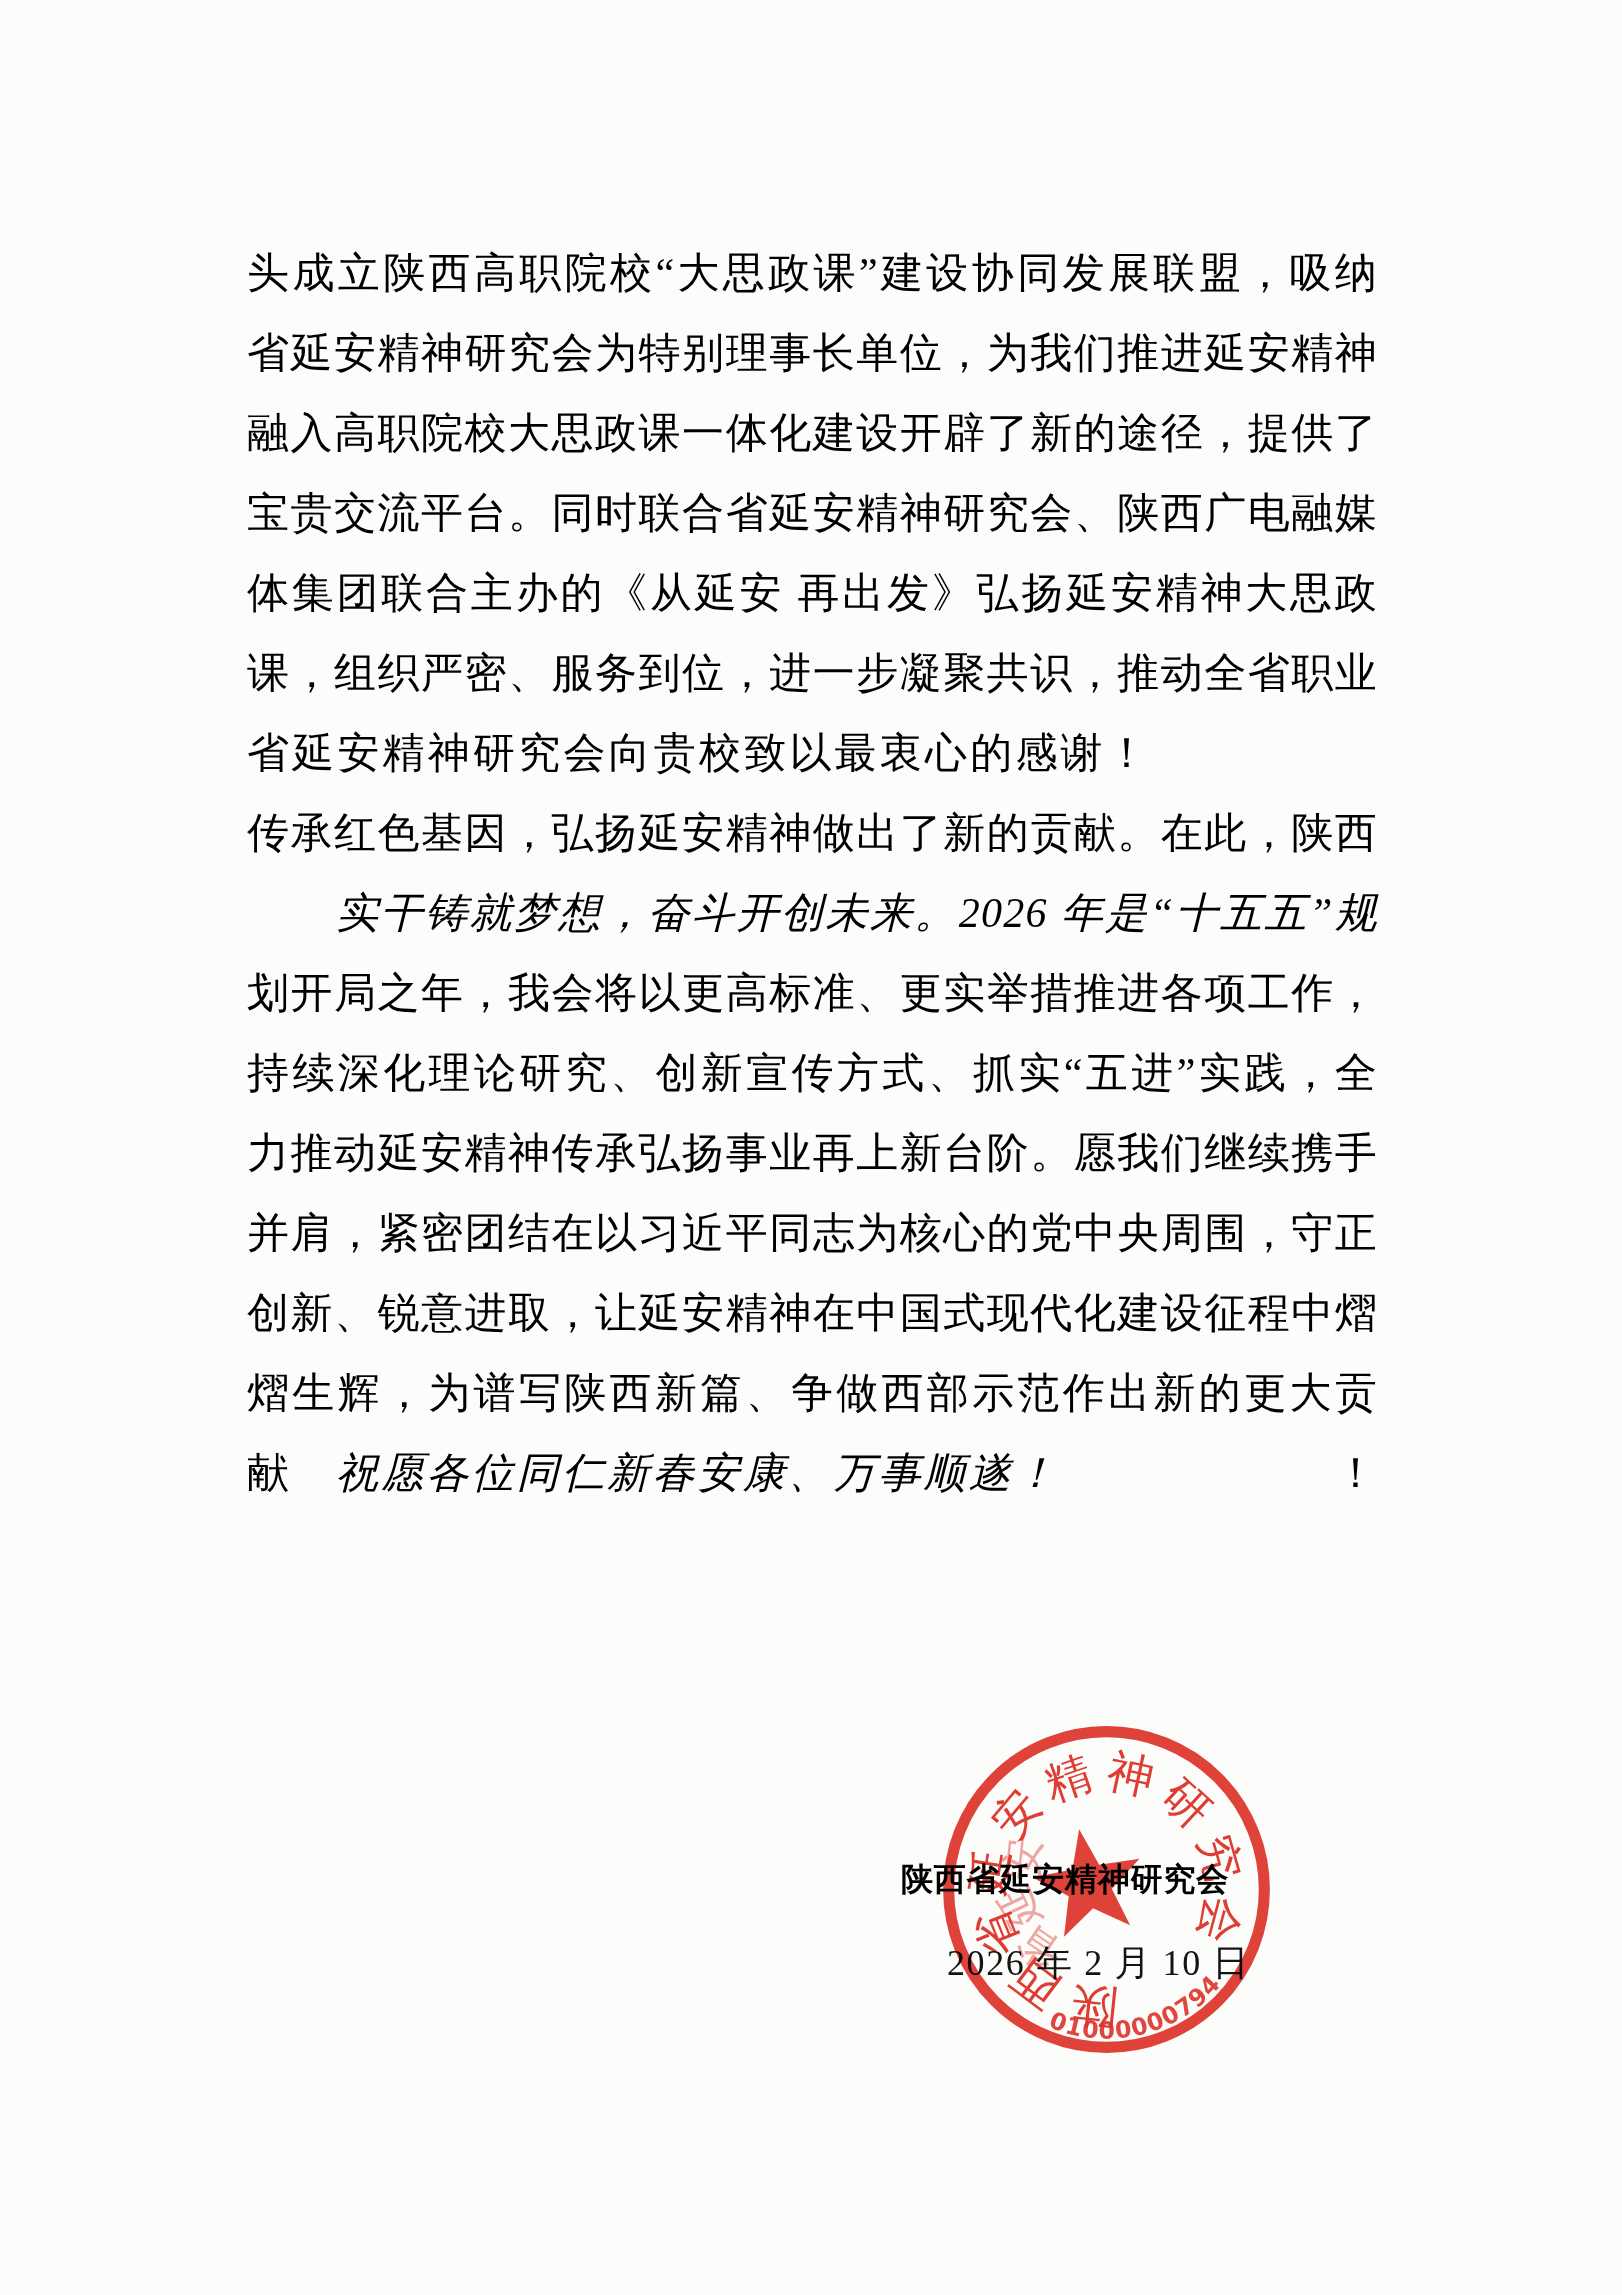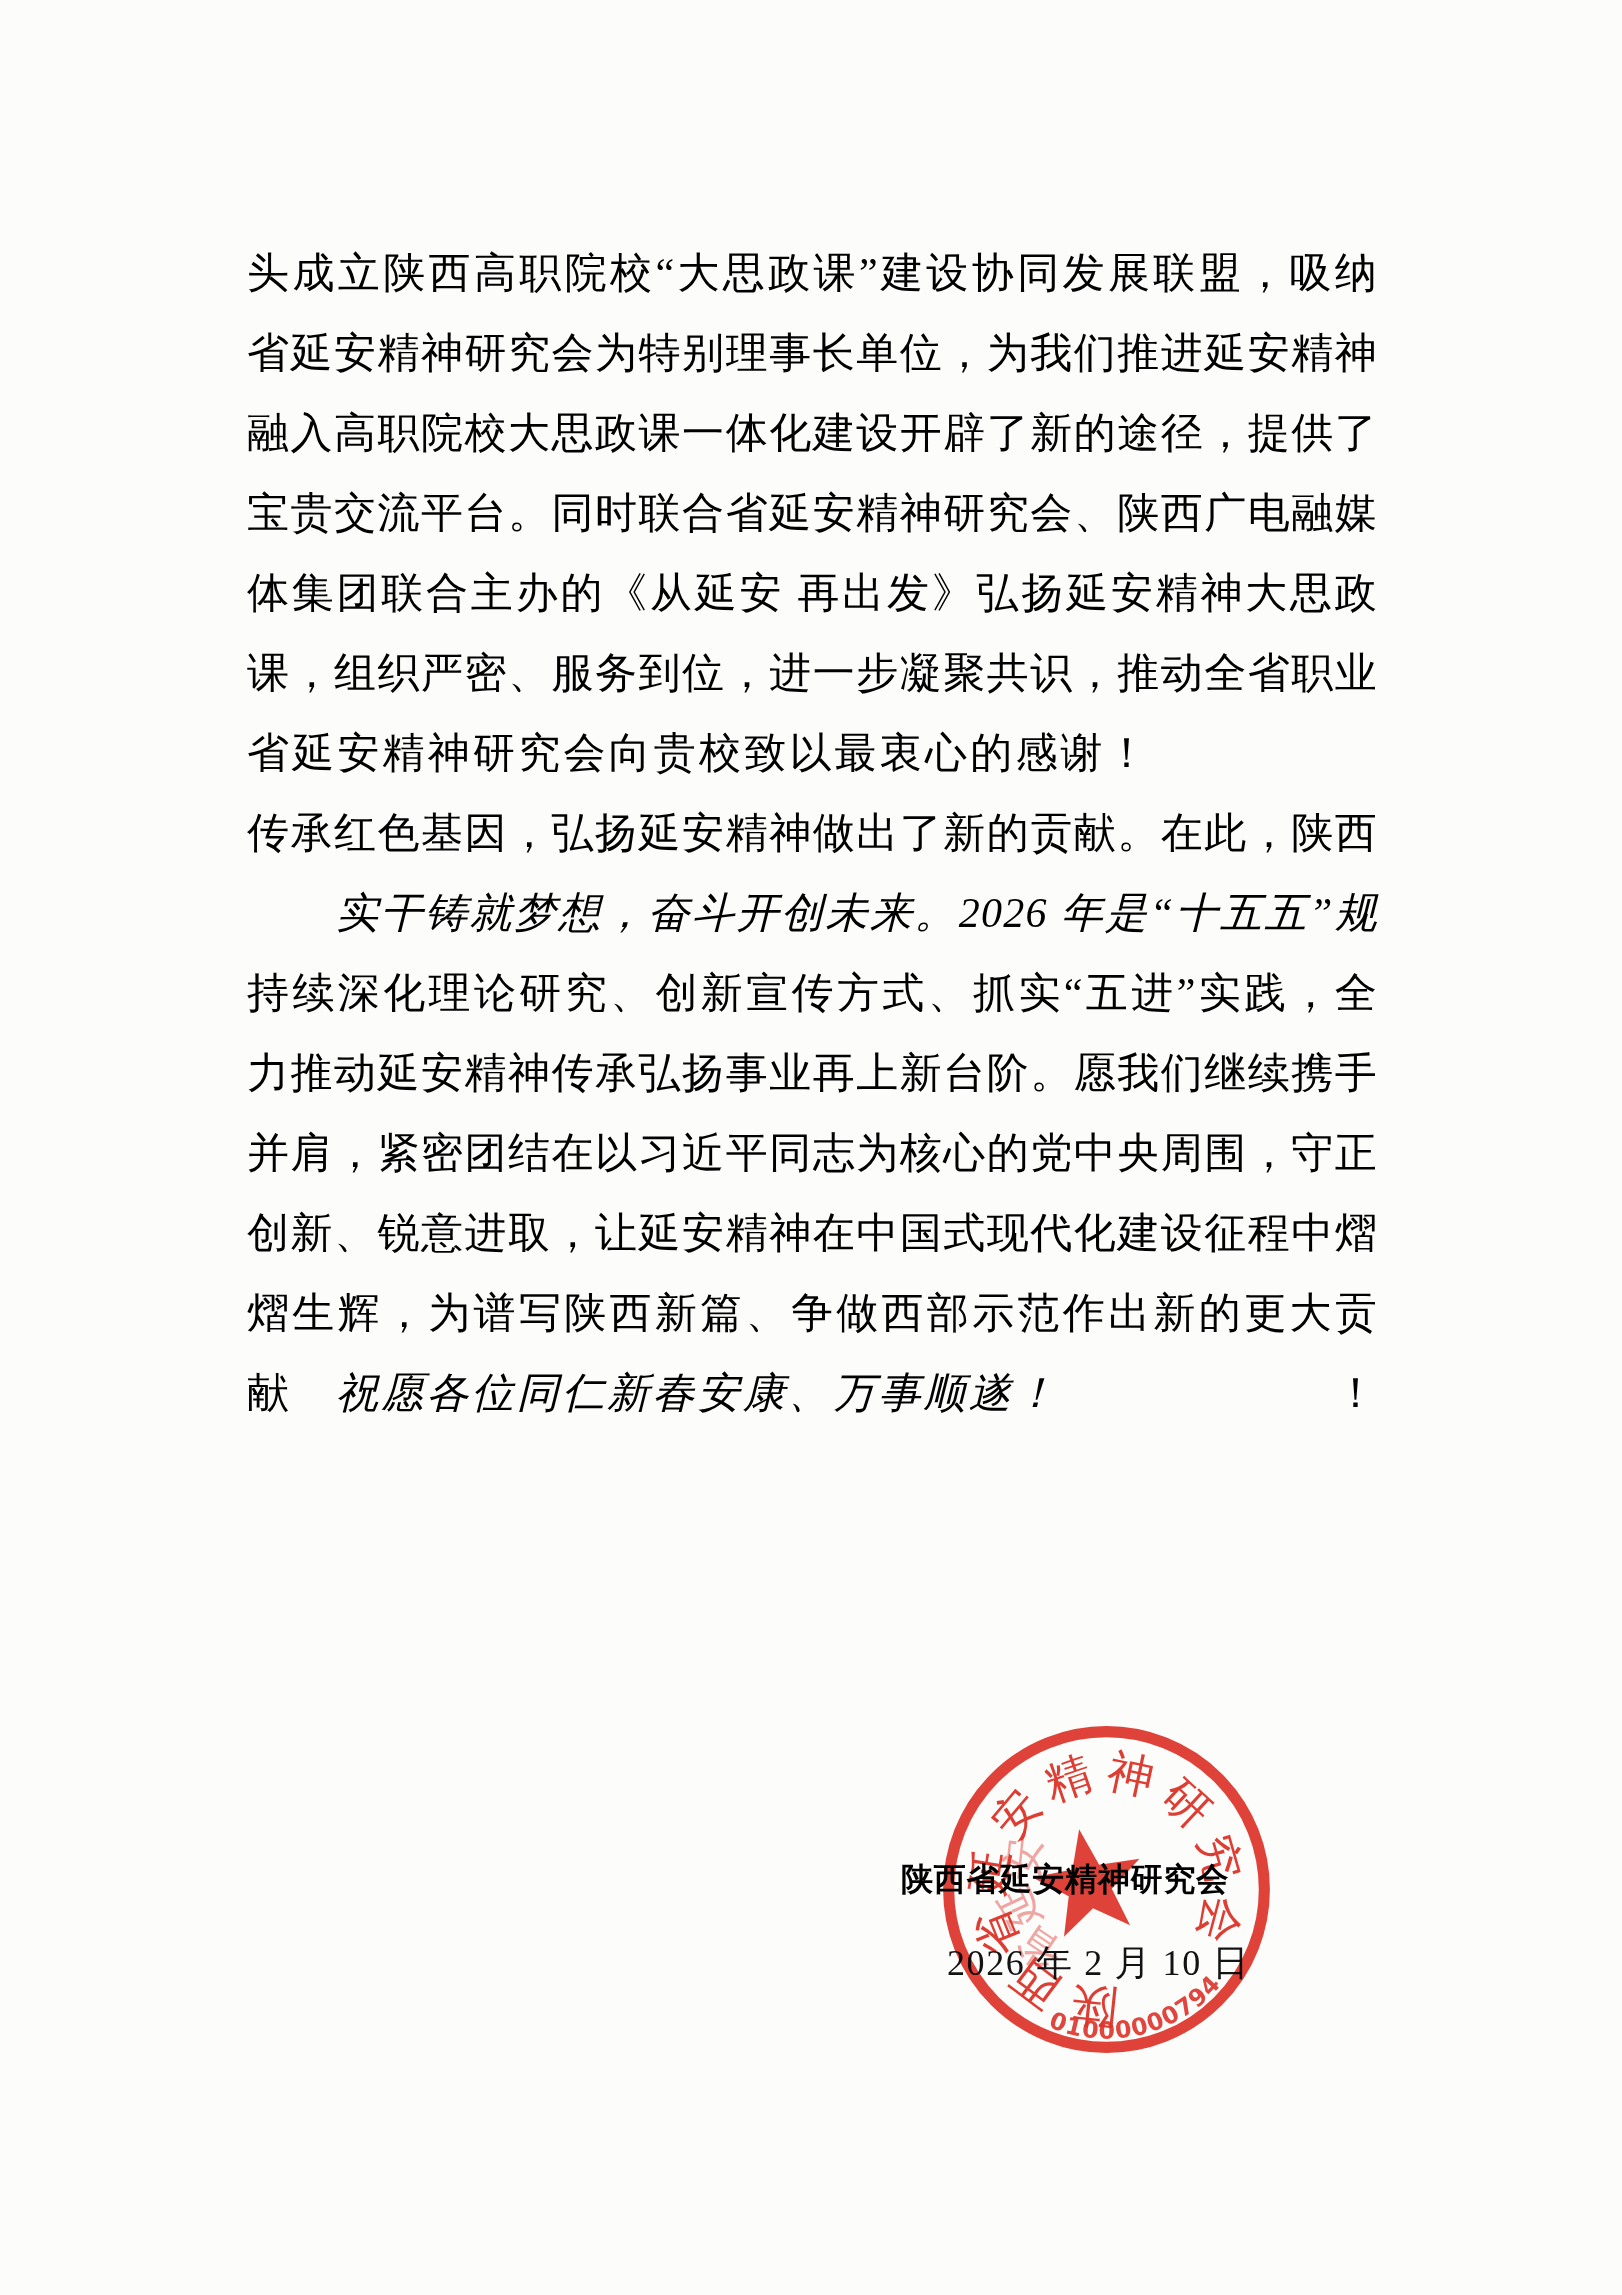--- a/index.html
+++ b/index.html
@@ -49,20 +49,21 @@
   <div class="body-text">
       <div class="line">头成立陕西高职院校“大思政课”建设协同发展联盟，吸纳</div>
       <div class="line">省延安精神研究会为特别理事长单位，为我们推进延安精神</div>
       <div class="line">融入高职院校大思政课一体化建设开辟了新的途径，提供了</div>
       <div class="line">宝贵交流平台。同时联合省延安精神研究会、陕西广电融媒</div>
       <div class="line">体集团联合主办的《从延安 再出发》弘扬延安精神大思政</div>
       <div class="line">课，组织严密、服务到位，进一步凝聚共识，推动全省职业</div>
       <div class="line p-end">省延安精神研究会向贵校致以最衷心的感谢！</div>
       <div class="line">传承红色基因，弘扬延安精神做出了新的贡献。在此，陕西</div>
       <div class="line indent">实干铸就梦想，奋斗开创未来。2026 年是“十五五”规</div>
+      <div class="line">划开局之年，我会将以更高标准、更实举措推进各项工作，</div>
       <div class="line">持续深化理论研究、创新宣传方式、抓实“五进”实践，全</div>
       <div class="line">力推动延安精神传承弘扬事业再上新台阶。愿我们继续携手</div>
       <div class="line">并肩，紧密团结在以习近平同志为核心的党中央周围，守正</div>
       <div class="line">创新、锐意进取，让延安精神在中国式现代化建设征程中熠</div>
       <div class="line">熠生辉，为谱写陕西新篇、争做西部示范作出新的更大贡献！</div>
       <div class="line indent p-end">祝愿各位同仁新春安康、万事顺遂！</div>
     </div>
 
   <div class="sig-org">陕西省延安精神研究会</div>
 

